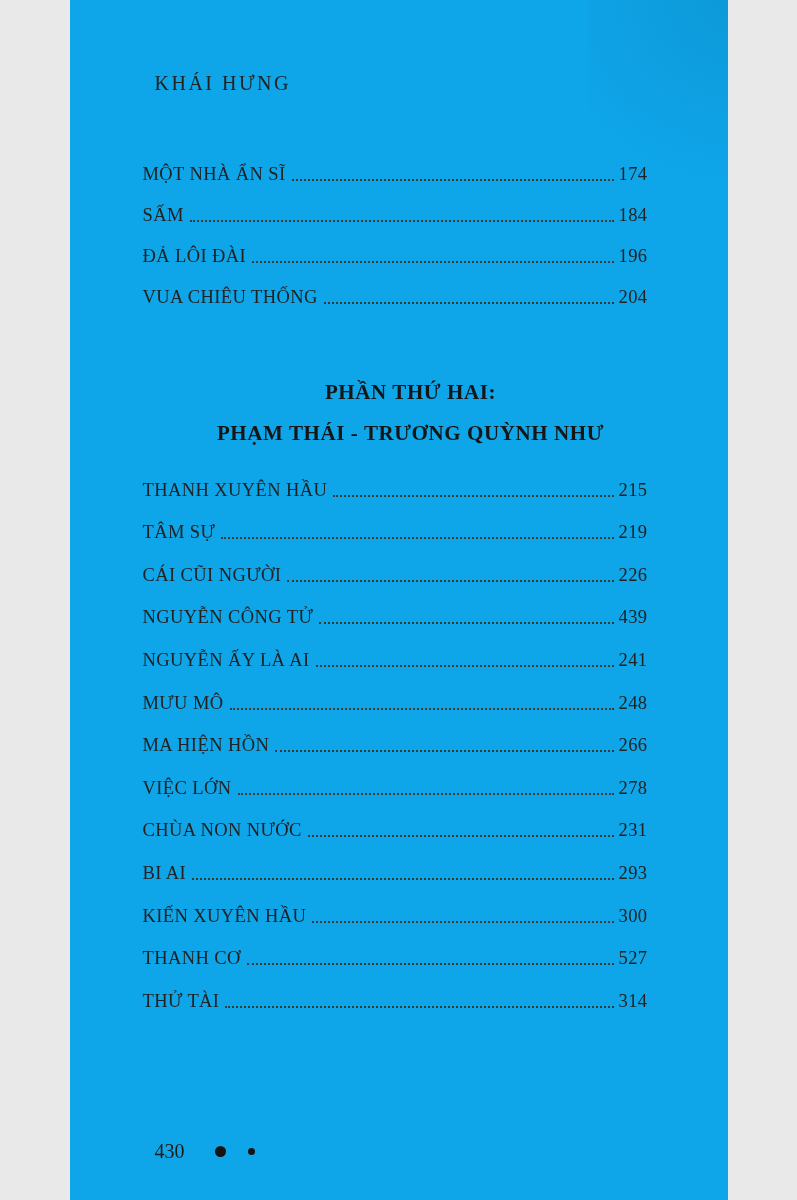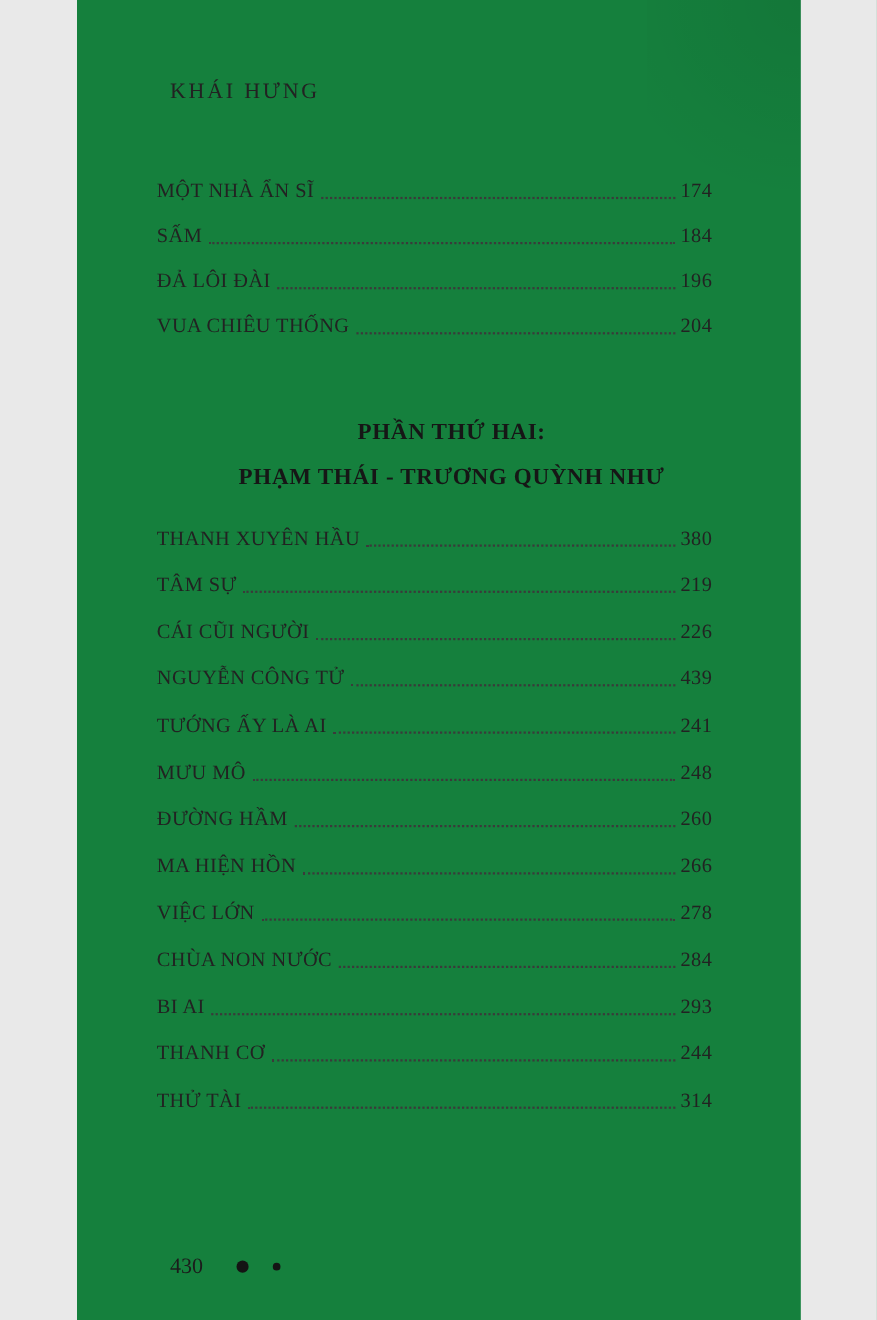--- a/index.html
+++ b/index.html
@@ -5,21 +5,21 @@
   html, body {
     margin: 0;
     padding: 0;
     background: #e9e9e9;
   }
   .page {
     position: relative;
     width: 658px;
     height: 1200px;
     margin: 0 auto;
-    background: #15803d;
+    background: #0ea5e9;
     font-family: "Liberation Serif", "DejaVu Serif", serif;
     color: #1c1c1c;
     overflow: hidden;
   }
   
   .page::after {
     content: "";
     position: absolute;
     top: 0; right: 0;
     width: 140px; height: 220px;
@@ -137,21 +137,21 @@
   <div class="section-heading">
     <div>PHẦN THỨ HAI:</div>
     <div>PHẠM THÁI - TRƯƠNG QUỲNH NHƯ</div>
   </div>
 
   <div class="toc-block toc-block-2">
 
       <div class="toc-row">
         <span class="toc-title">THANH XUYÊN HẦU</span>
         <span class="dot-leader"></span>
-        <span class="toc-page">380</span>
+        <span class="toc-page">215</span>
       </div>
 
       <div class="toc-row">
         <span class="toc-title">TÂM SỰ</span>
         <span class="dot-leader"></span>
         <span class="toc-page">219</span>
       </div>
 
       <div class="toc-row">
         <span class="toc-title">CÁI CŨI NGƯỜI</span>
@@ -159,67 +159,67 @@
         <span class="toc-page">226</span>
       </div>
 
       <div class="toc-row">
         <span class="toc-title">NGUYỄN CÔNG TỬ</span>
         <span class="dot-leader"></span>
         <span class="toc-page">439</span>
       </div>
 
       <div class="toc-row">
-        <span class="toc-title">TƯỚNG ẤY LÀ AI</span>
+        <span class="toc-title">NGUYỄN ẤY LÀ AI</span>
         <span class="dot-leader"></span>
         <span class="toc-page">241</span>
       </div>
 
       <div class="toc-row">
         <span class="toc-title">MƯU MÔ</span>
         <span class="dot-leader"></span>
         <span class="toc-page">248</span>
       </div>
 
 
-      <div class="toc-row">
-        <span class="toc-title">ĐƯỜNG HẦM</span>
-        <span class="dot-leader"></span>
-        <span class="toc-page">260</span>
-      </div>
 
       <div class="toc-row">
         <span class="toc-title">MA HIỆN HỒN</span>
         <span class="dot-leader"></span>
         <span class="toc-page">266</span>
       </div>
 
       <div class="toc-row">
         <span class="toc-title">VIỆC LỚN</span>
         <span class="dot-leader"></span>
         <span class="toc-page">278</span>
       </div>
 
       <div class="toc-row">
         <span class="toc-title">CHÙA NON NƯỚC</span>
         <span class="dot-leader"></span>
-        <span class="toc-page">284</span>
+        <span class="toc-page">231</span>
       </div>
 
       <div class="toc-row">
         <span class="toc-title">BI AI</span>
         <span class="dot-leader"></span>
         <span class="toc-page">293</span>
       </div>
 
+      <div class="toc-row">
+        <span class="toc-title">KIẾN XUYÊN HẦU</span>
+        <span class="dot-leader"></span>
+        <span class="toc-page">300</span>
+      </div>
 
       <div class="toc-row">
         <span class="toc-title">THANH CƠ</span>
         <span class="dot-leader"></span>
-        <span class="toc-page">244</span>
+        <span class="toc-page">527</span>
       </div>
 
       <div class="toc-row">
         <span class="toc-title">THỬ TÀI</span>
         <span class="dot-leader"></span>
         <span class="toc-page">314</span>
       </div>
     </div>
 
   <div class="page-footer">

